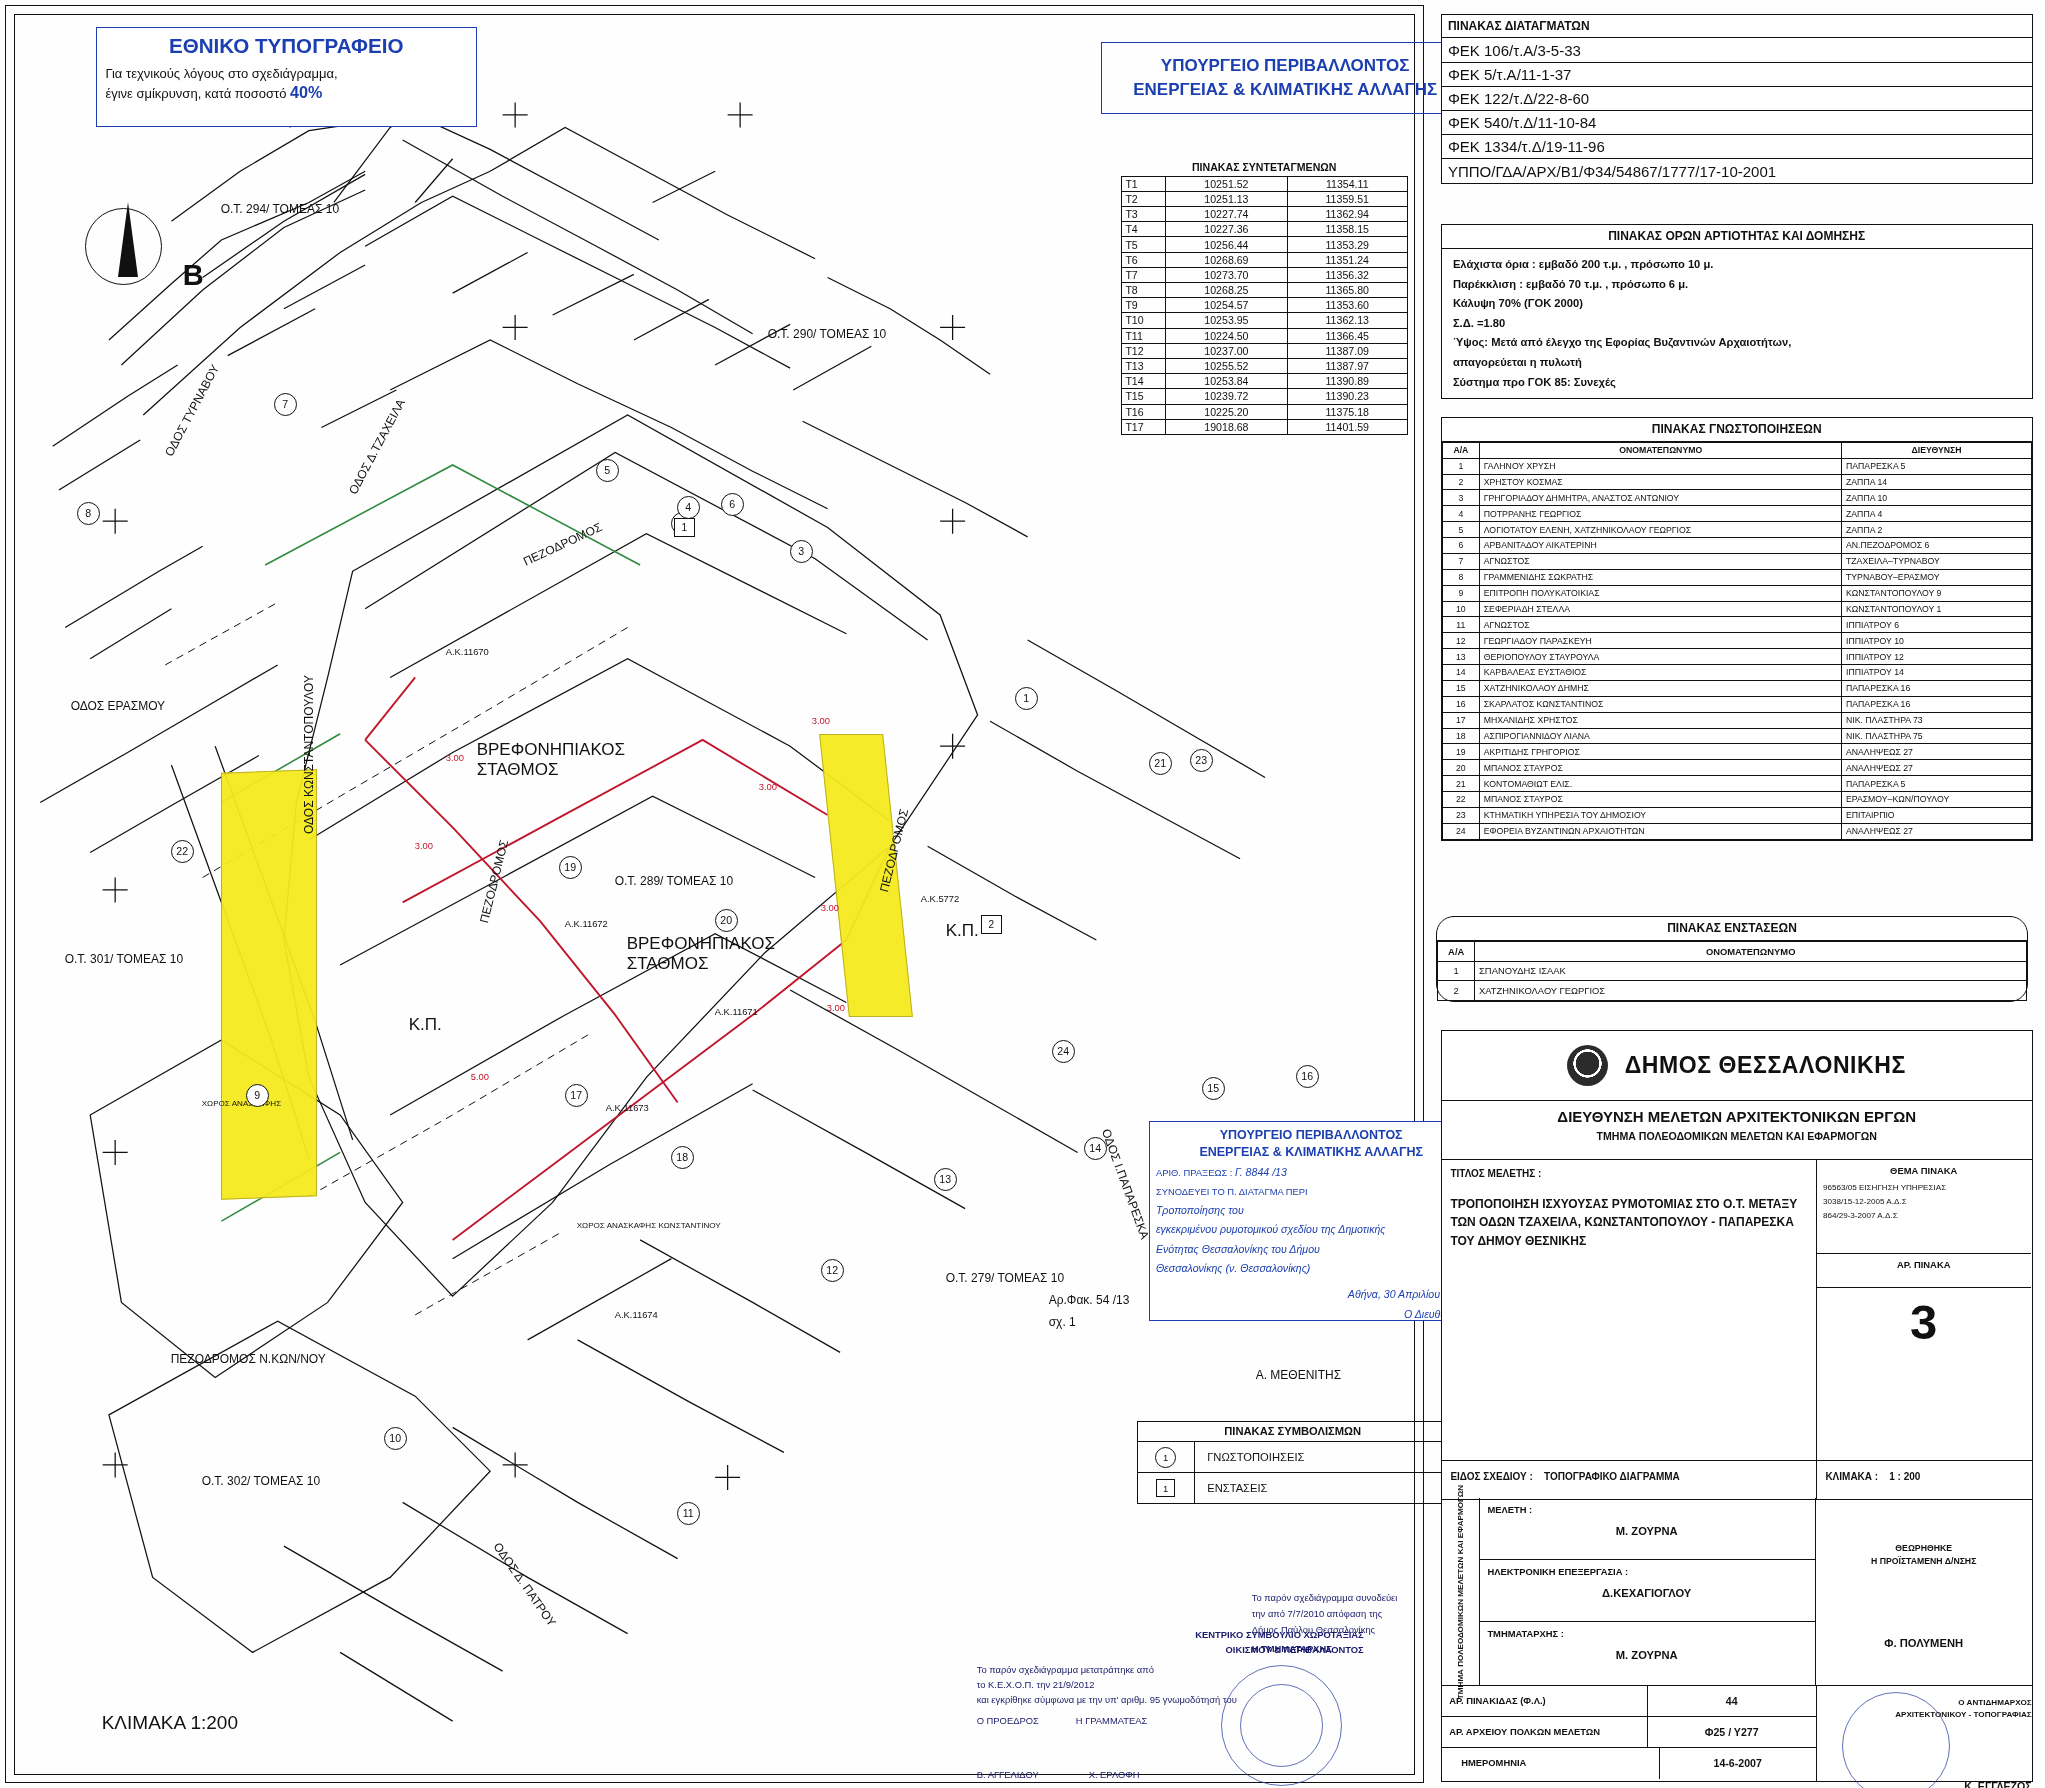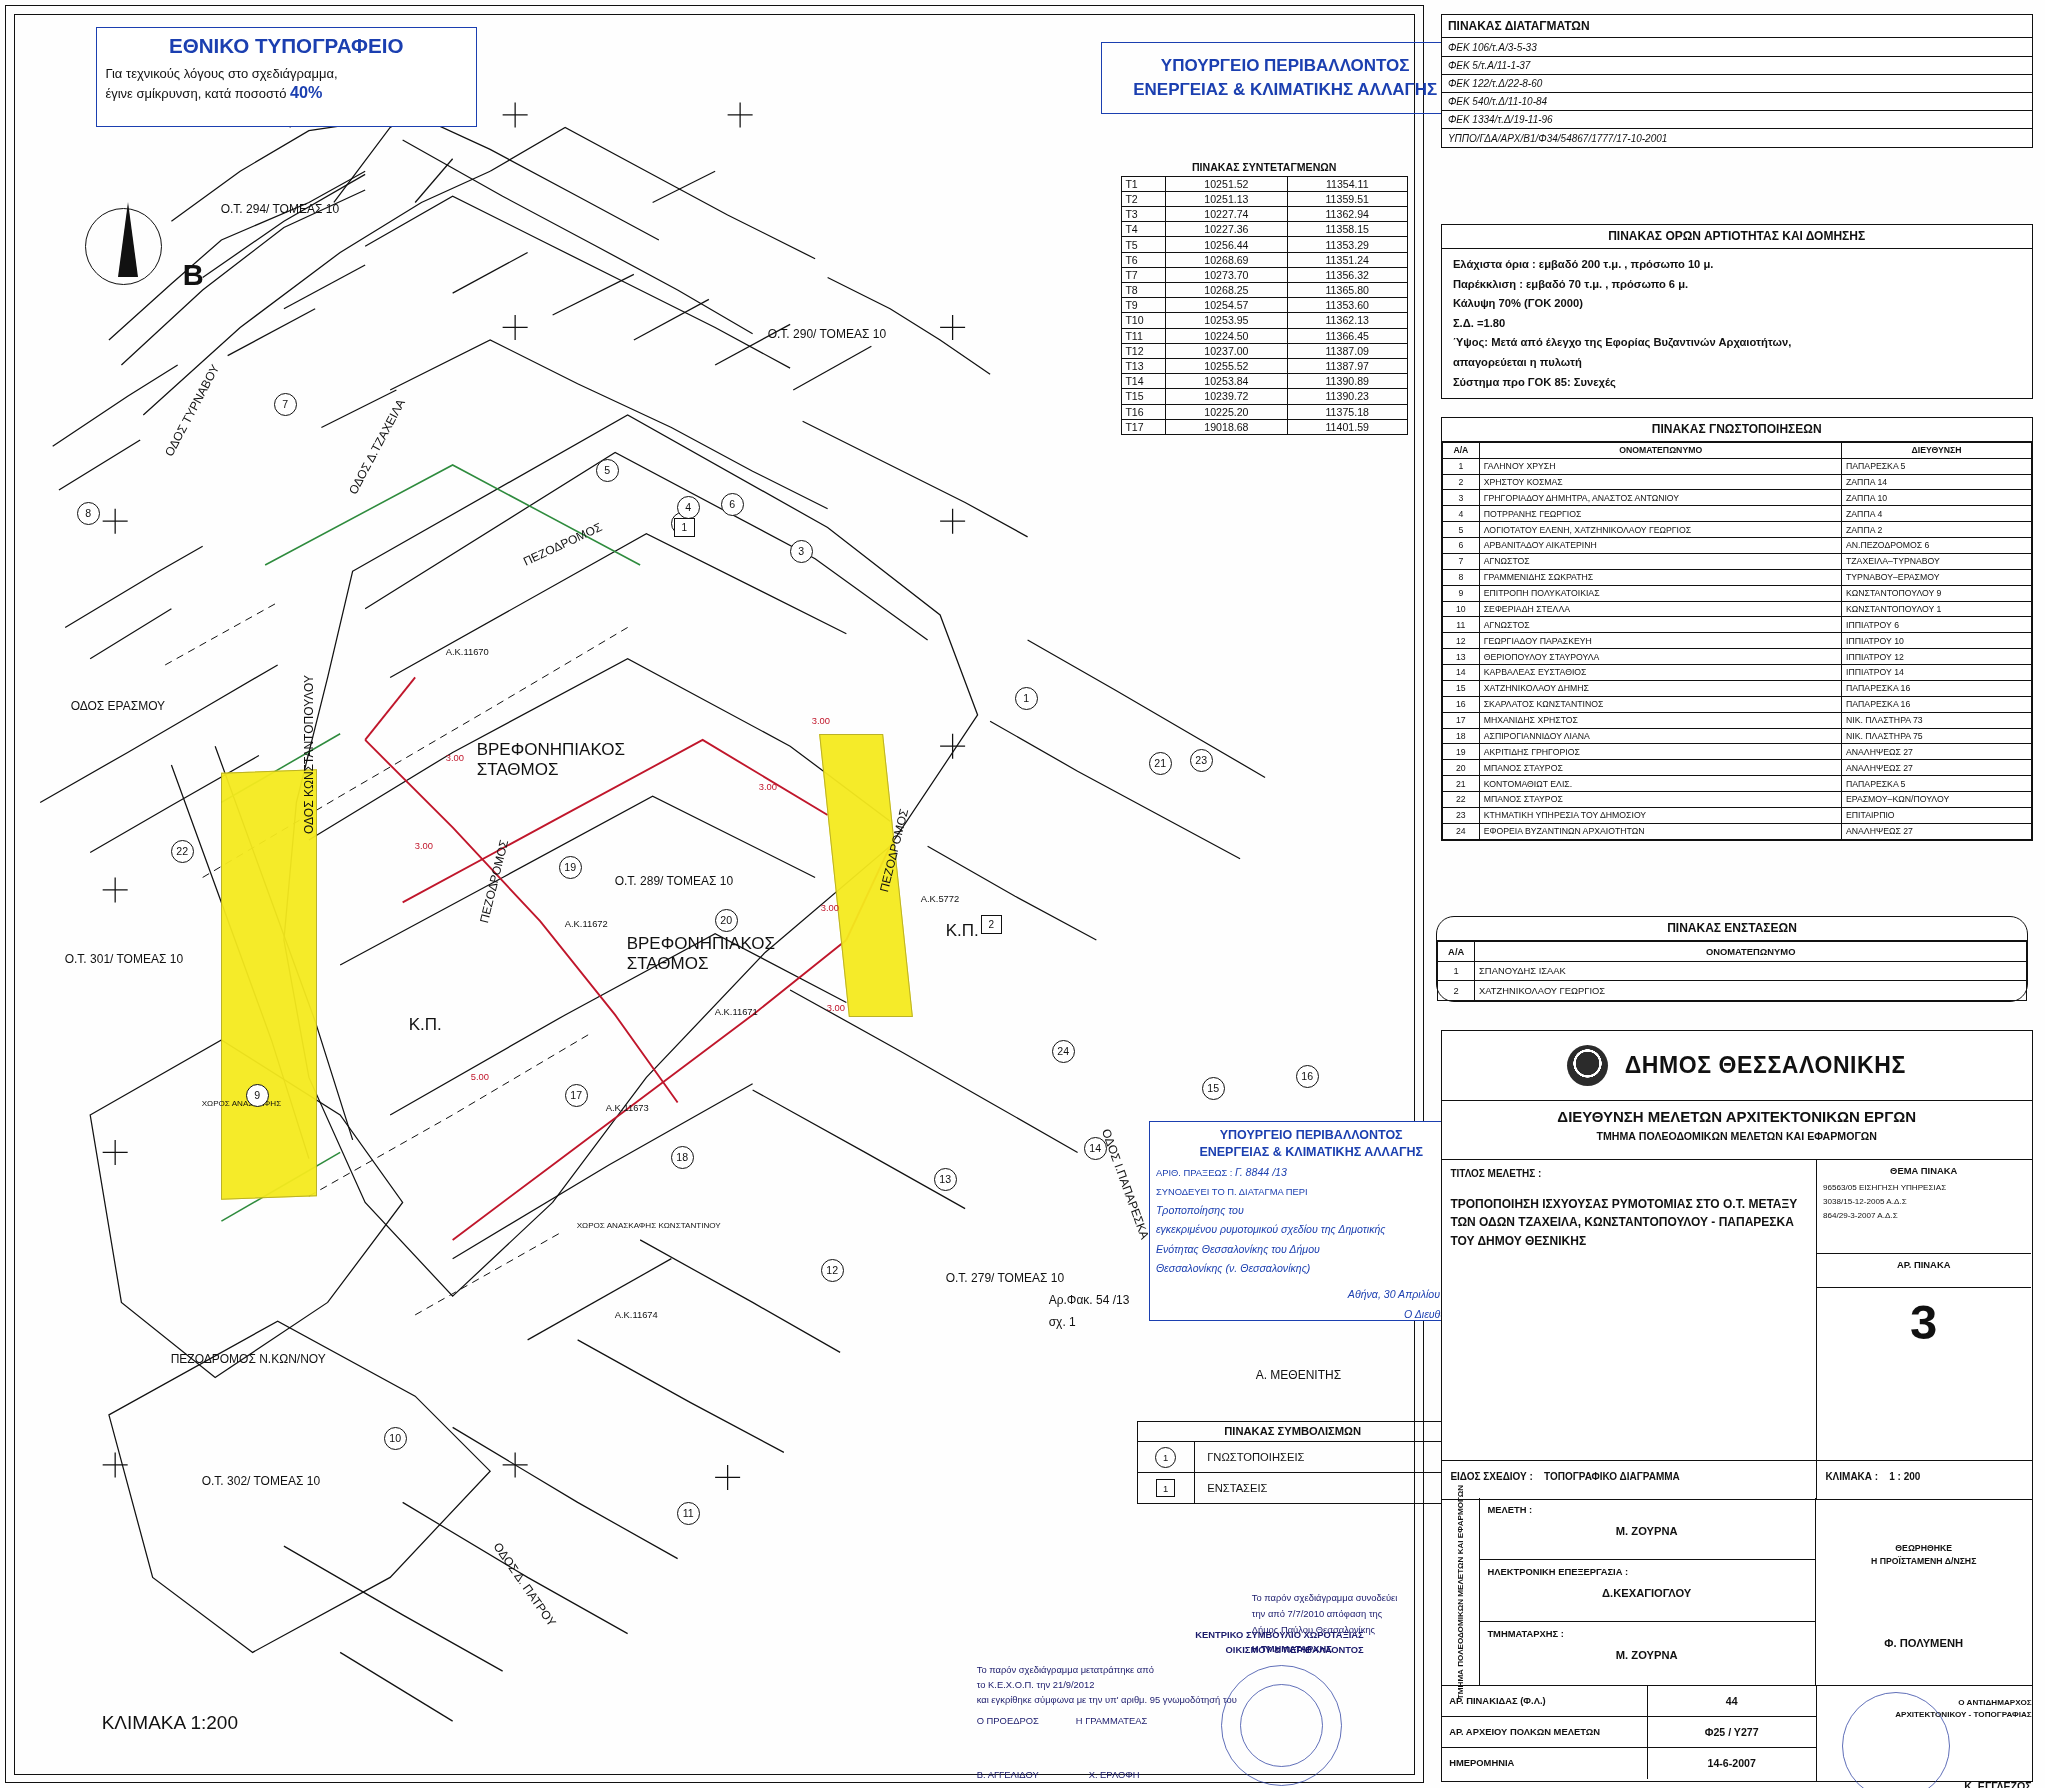--- a/index.html
+++ b/index.html
@@ -67,21 +67,21 @@
   #tbl-symbols .row:last-child{border-bottom:none;}
   #tbl-symbols .mk{width:56px;display:flex;align-items:center;justify-content:center;border-right:0.6px solid #111;height:100%;}
   #tbl-symbols .tx{padding-left:12.5px;font-size:11.2px;}
 
   .scale-lbl{position:absolute;left:87px;top:1697px;font-size:19px;}
 
   
   .rtbl{position:absolute;border:1.2px solid #111;background:#fff;}
   .rtbl .cap{font-size:12px;font-weight:bold;padding:4.4px 6.2px;border-bottom:1.2px solid #111;}
   .rtbl .cap.c{text-align:center;}
-  .rtbl .line{font-size:10px;padding:3.1px 6.2px;border-bottom:0.6px solid #111;font-style:italic;}
+  .rtbl .line{font-size:15px;padding:3.1px 6.2px;border-bottom:0.6px solid #111;}
   .rtbl .line:last-child{border-bottom:none;}
 
   #tbl-decrees{left:8.7px;top:8.7px;width:590px;}
   #tbl-terms{left:8.7px;top:219px;width:590px;}
   #tbl-terms .body{padding:6.2px 11.2px;font-size:11.2px;line-height:1.75;}
 
   #tbl-notif{left:8.7px;top:412px;width:590px;}
   #tbl-notif table{border-collapse:collapse;width:100%;font-size:8.7px;}
   #tbl-notif th,#tbl-notif td{border:0.6px solid #111;padding:1.2px 3.7px;height:12.5px;}
   #tbl-notif th{font-size:8.7px;font-weight:bold;}
@@ -127,21 +127,21 @@
   #tb-sign .cell:last-child{border-bottom:none;}
   #tb-sign .k{font-size:9.4px;font-weight:bold;}
   #tb-sign .v{font-size:11.2px;font-weight:bold;text-align:center;margin-top:10px;}
   #tb-sign .c2 .k{font-size:8.7px;font-weight:bold;line-height:1.5;}
   #tb-sign .c2 .v{font-size:11.2px;font-weight:bold;margin-top:69px;}
 
   #tb-foot{position:absolute;left:0;top:655px;width:100%;bottom:0;}
   #tb-foot .c1{position:absolute;left:0;top:0;width:375px;height:100%;border-right:1.2px solid #111;box-sizing:border-box;}
   #tb-foot .c2{position:absolute;left:375px;top:0;right:0;height:100%;box-sizing:border-box;text-align:right;padding-top:11.2px;}
   #tb-foot .r{display:flex;height:31px;border-bottom:0.6px solid #111;box-sizing:border-box;}
-  #tb-foot .r:last-child{border-bottom:none;}
+  #tb-foot .r:last-child{border-bottom:none;margin-left:12px;}
   #tb-foot .rk{width:206px;border-right:0.6px solid #111;box-sizing:border-box;padding:8.7px 7.5px;font-size:9.4px;font-weight:bold;}
   #tb-foot .rv{flex:1;padding:8.7px 7.5px;font-size:10.6px;font-weight:bold;text-align:center;}
   #tb-foot .c2 .k{font-size:8.1px;font-weight:bold;line-height:1.5;}
   #tb-foot .c2 .v{font-size:10.6px;font-weight:bold;margin-top:59px;}
   .stampcirc{position:absolute;border:1.9px solid #2b3fa0;border-radius:50%;opacity:.75;}
 
   
   .ystrip{position:absolute;background:#f5ea1e;border:0.6px solid #b8ae1d;opacity:.95;}
 
   svg.map{position:absolute;left:0;top:0;width:1419px;height:1778px;}

